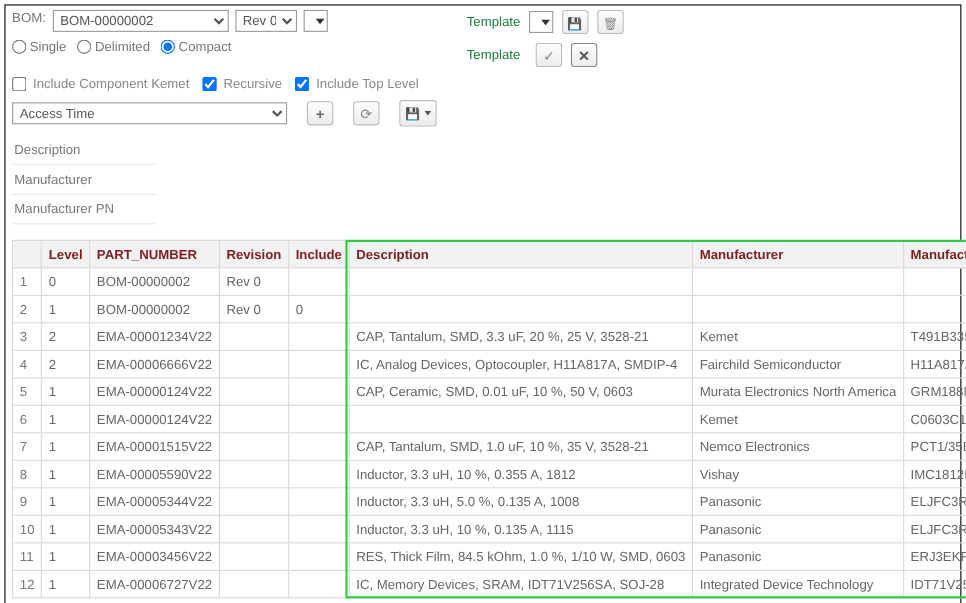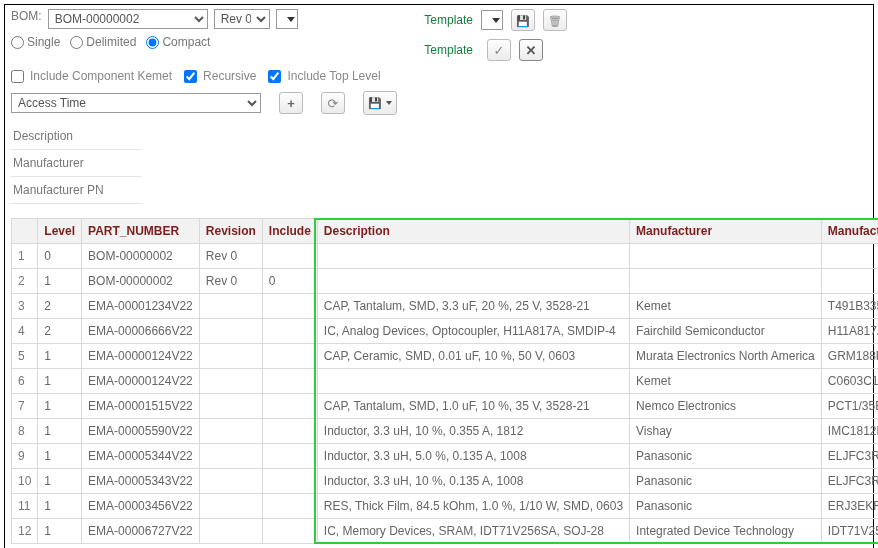--- a/index.html
+++ b/index.html
@@ -339,21 +339,21 @@
             <td>Inductor, 3.3 uH, 5.0 %, 0.135 A, 1008</td>
             <td>Panasonic</td>
             <td>ELJFC3R3JF</td>
           </tr>
           <tr>
             <td class="rownum">10</td>
             <td>1</td>
             <td>EMA-00005343V22</td>
             <td></td>
             <td></td>
-            <td>Inductor, 3.3 uH, 10 %, 0.135 A, 1008</td>
+            <td>Inductor, 3.3 uH, 10 %, 0.135 A, 1115</td>
             <td>Panasonic</td>
             <td>ELJFC3R3KF</td>
           </tr>
           <tr>
             <td class="rownum">11</td>
             <td>1</td>
             <td>EMA-00003456V22</td>
             <td></td>
             <td></td>
             <td>RES, Thick Film, 84.5 kOhm, 1.0 %, 1/10 W, SMD, 0603</td>

